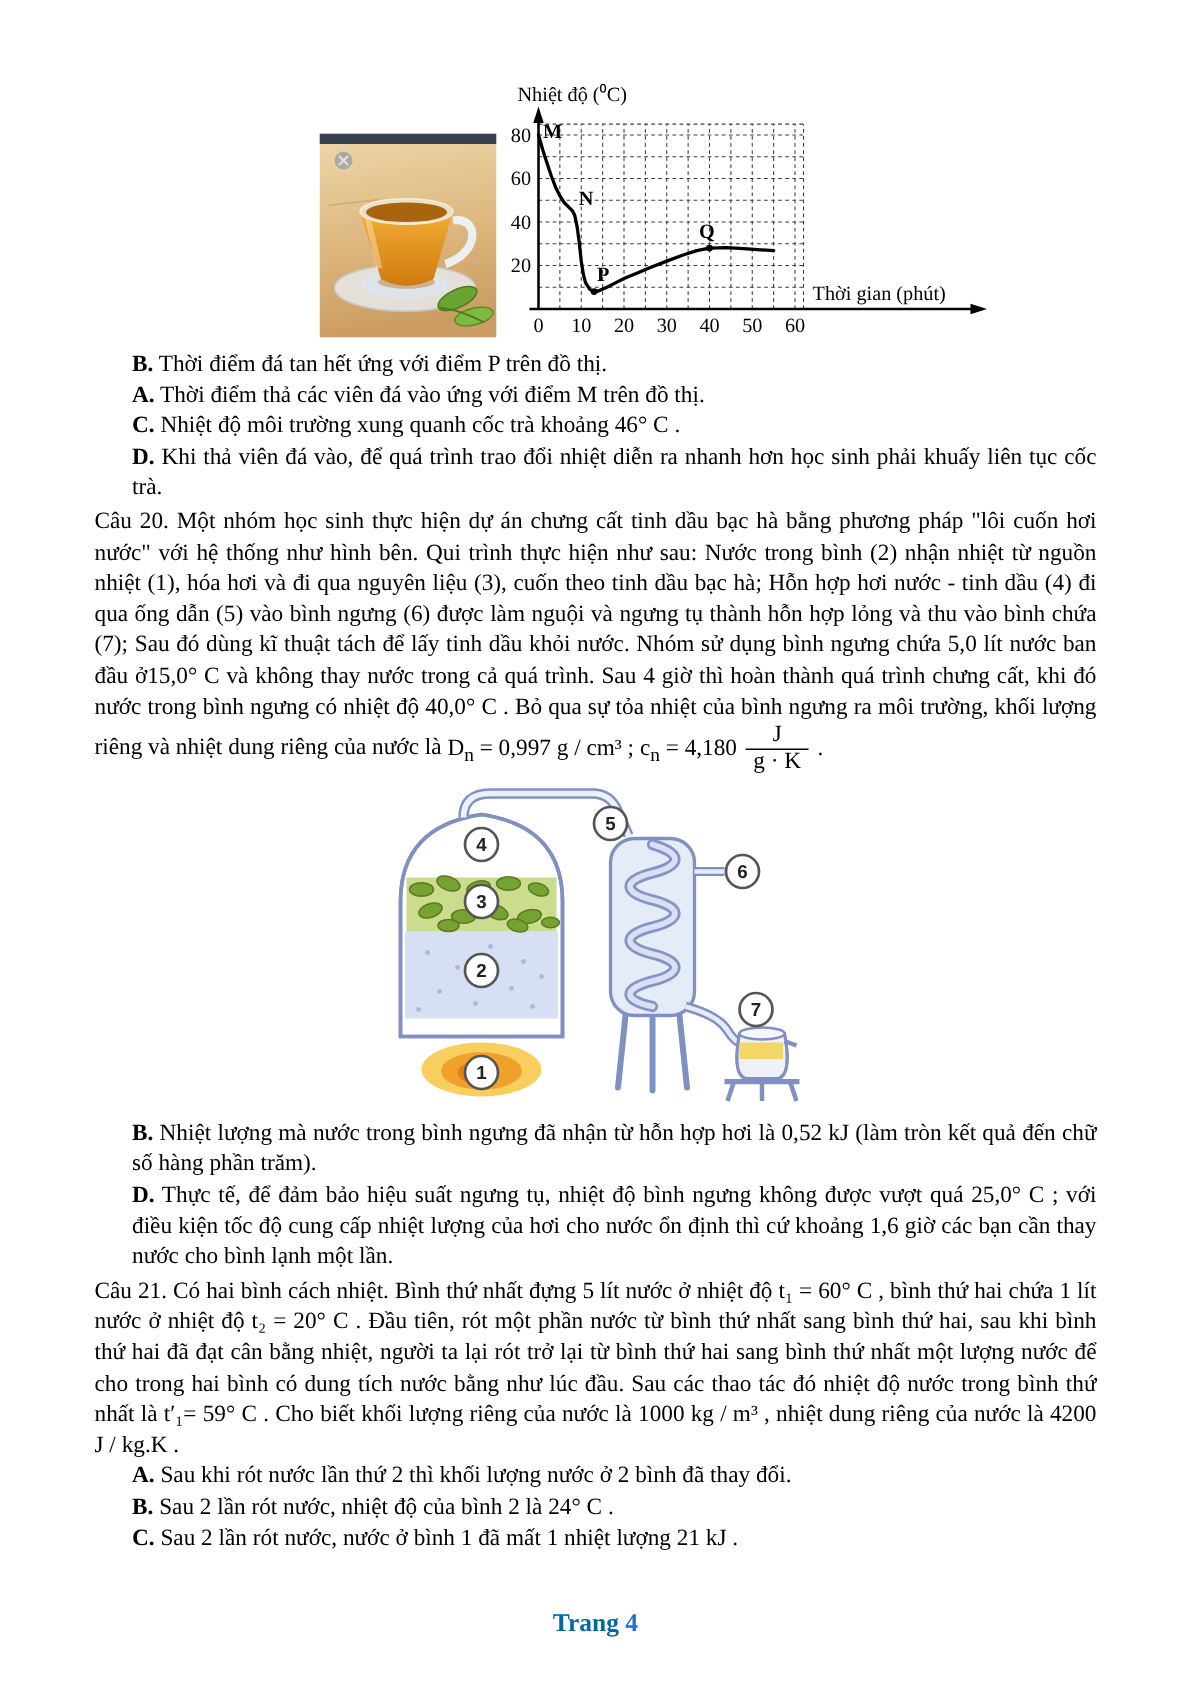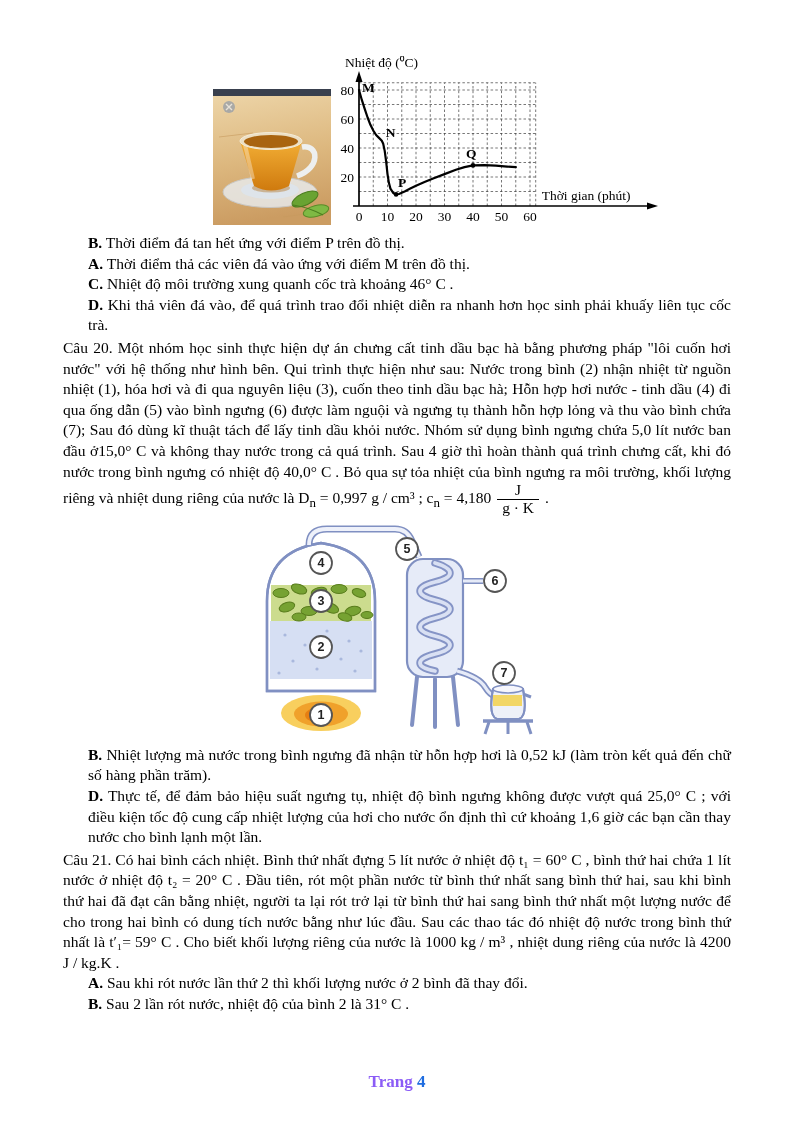--- a/index.html
+++ b/index.html
@@ -11,21 +11,21 @@
   .optl{font-weight:bold}
   .opt{margin-left:25px}
   .figrow{display:flex;align-items:flex-start;margin-left:150px;gap:6px;margin-bottom:7px}
   .tea{margin-top:33px;flex:0 0 auto}
   .para{margin-top:2px}
   .frac{display:inline-block;vertical-align:middle;text-align:center;line-height:1.08;margin:0 2px}
   .frac .fr-num{display:block;padding:0 5px;border-bottom:1px solid #000}
   .frac .fr-den{display:block;padding:0 5px}
   .apparatus-wrap{text-align:center;margin:6px 0 4px}
   .footer{position:absolute;left:0;right:0;top:1072px;text-align:center;font-weight:bold;font-size:17px}
-  .footer .t-red{color:#8b5cf6}
+  .footer .t-red{color:#0369a1}
   .footer .t-blue{color:#1f6de0}
   
   .grid{stroke:#3c3c3c;stroke-width:.7;stroke-dasharray:2.5 2.2}
   .axis{stroke:#000;stroke-width:1.7}
   #chart-svg polygon{fill:#000}
   #chart-svg .tick{font:13.5px "Liberation Serif",serif;fill:#000}
   #chart-svg .atitle{font:13.5px "Liberation Serif",serif;fill:#000}
   #chart-svg .ptlabel{font:bold 13.5px "Liberation Serif",serif;fill:#000}
   #chart-svg .curve{fill:none;stroke:#000;stroke-width:2.2;stroke-linejoin:round;stroke-linecap:round}
   
@@ -241,21 +241,22 @@
     <p class="opt"><span class="optl">B.</span> <span>Nhiệt lượng mà nước trong bình ngưng đã nhận từ hỗn hợp hơi là 0,52 kJ (làm tròn kết quả đến chữ số hàng phần trăm).</span></p>
     <p class="opt"><span class="optl">D.</span> <span>Thực tế, để đảm bảo hiệu suất ngưng tụ, nhiệt độ bình ngưng không được vượt quá 25,0° C ; với điều kiện tốc độ cung cấp nhiệt lượng của hơi cho nước ổn định thì cứ khoảng 1,6 giờ các bạn cần thay nước cho bình lạnh một lần.</span></p>
   </div>
 
   <p class="para">
     <span class="qnum">Câu 21.</span><span> Có hai bình cách nhiệt. Bình thứ nhất đựng 5 lít nước ở nhiệt độ t₁ = 60° C , bình thứ hai chứa 1 lít nước ở nhiệt độ  t₂ = 20° C . Đầu tiên, rót một phần nước từ bình thứ nhất sang bình thứ hai, sau khi bình thứ hai đã đạt cân bằng nhiệt, người ta lại rót trở lại từ bình thứ hai sang bình thứ nhất một lượng nước để cho trong hai bình có dung tích nước bằng như lúc đầu. Sau các thao tác đó nhiệt độ nước trong bình thứ nhất là  t′₁= 59° C . Cho biết khối lượng riêng của nước là 1000 kg / m³ , nhiệt dung riêng của nước là 4200 J / kg.K .</span>
   </p>
 
   <div>
     <p class="opt"><span class="optl">A.</span> <span>Sau khi rót nước lần thứ 2 thì khối lượng nước ở 2 bình đã thay đổi.</span></p>
-    <p class="opt"><span class="optl">B.</span> <span>Sau 2 lần rót nước, nhiệt độ của bình 2 là 31° C .</span></p>
+    <p class="opt"><span class="optl">B.</span> <span>Sau 2 lần rót nước, nhiệt độ của bình 2 là 24° C .</span></p>
+    <p class="opt"><span class="optl">C.</span> <span>Sau 2 lần rót nước, nước ở bình 1 đã mất 1 nhiệt lượng 21 kJ .</span></p>
   </div>
 
   <div class="footer">
     <span class="t-red">Trang</span>
     <span class="t-blue">4</span>
   </div>
 
 </div>
 
 </body></html>

